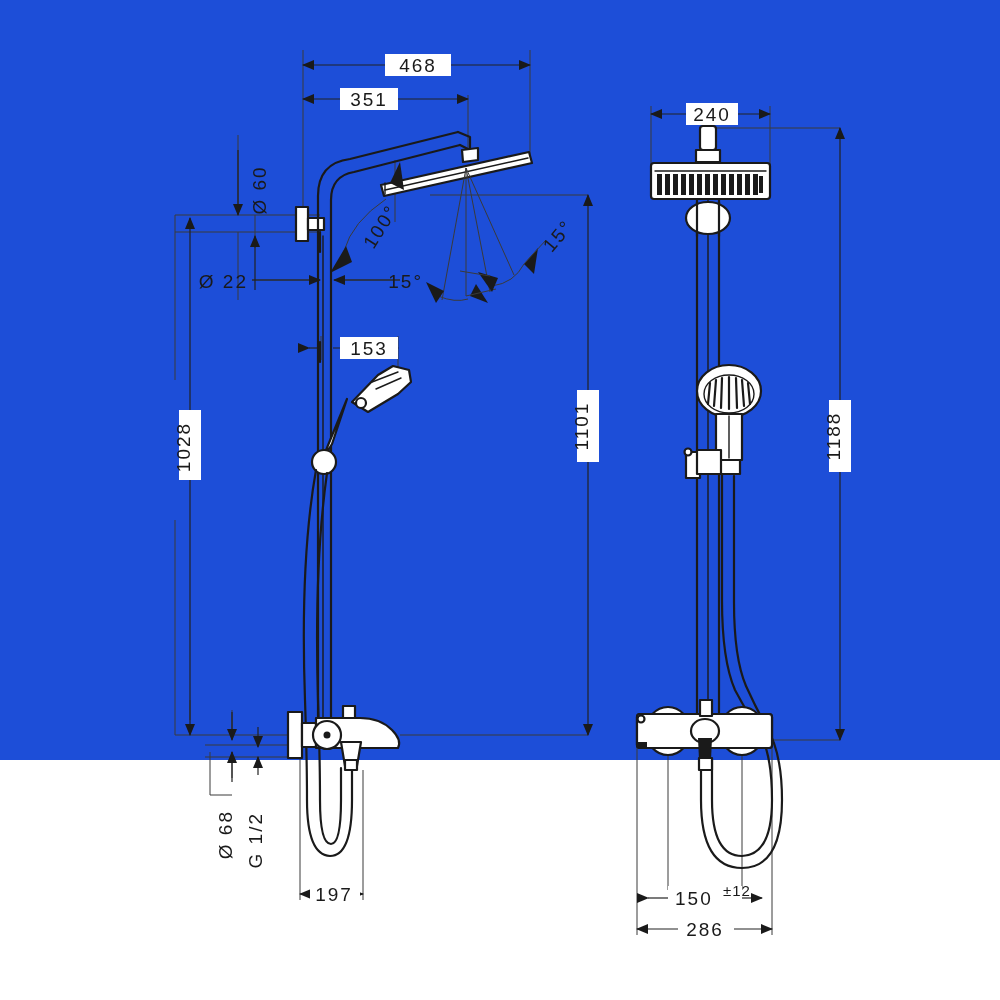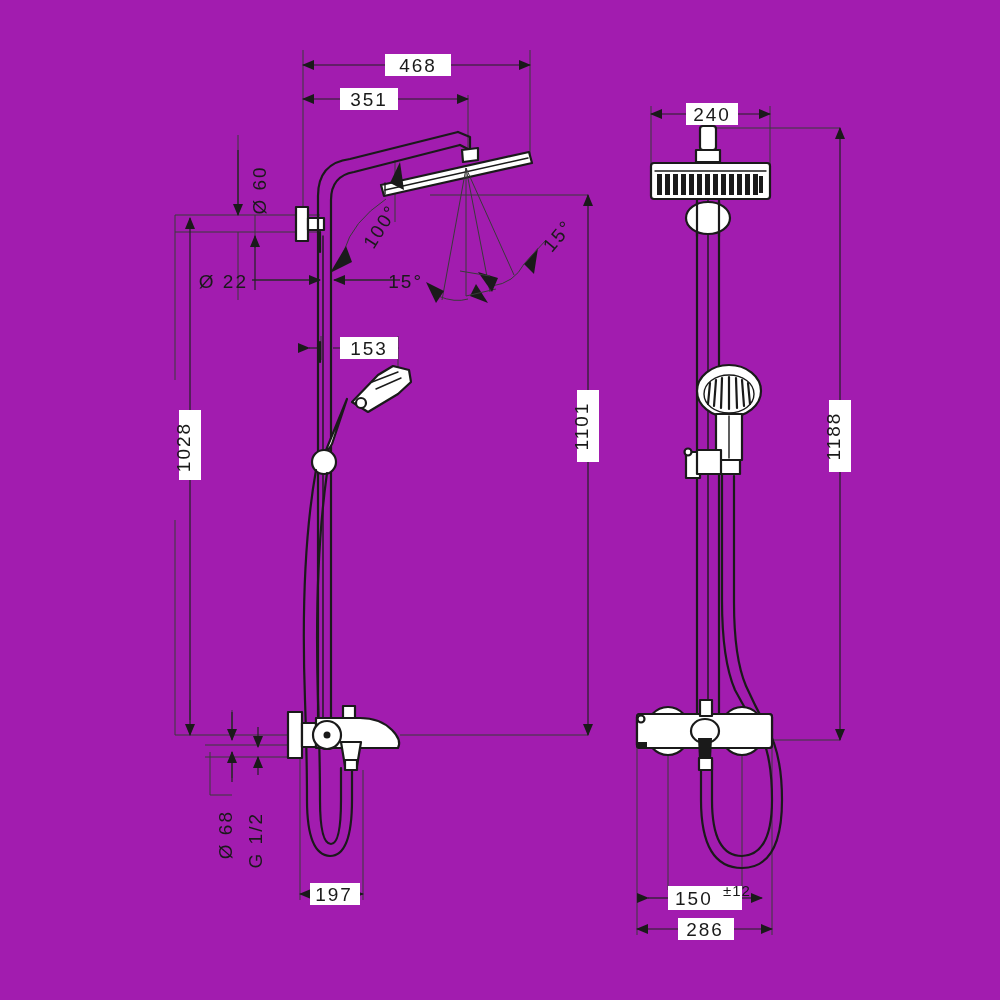--- a/index.html
+++ b/index.html
@@ -2,21 +2,21 @@
 <html><head>
 <meta charset="utf-8">
 <title>Shower System Technical Drawing</title>
 <style>
   html,body{margin:0;padding:0;background:#ffffff;}
   body{
     width:1000px;height:1000px;
     font-family:"Liberation Sans","DejaVu Sans",sans-serif;
     overflow:hidden;
   }
-  #sheet{position:relative;width:1000px;height:1000px;background:#a21caf;}
+  #sheet{position:relative;width:1000px;height:760px;background:#1d4ed8;}
   #sheet svg{position:absolute;top:0;left:0;}
   .dimtxt{
     font-family:"Liberation Sans","DejaVu Sans",sans-serif;
     font-size:19px;
     letter-spacing:2px;
     fill:#1a1a1a;
     white-space:pre;
   }
   .dimtxt-sm{
     font-family:"Liberation Sans","DejaVu Sans",sans-serif;

